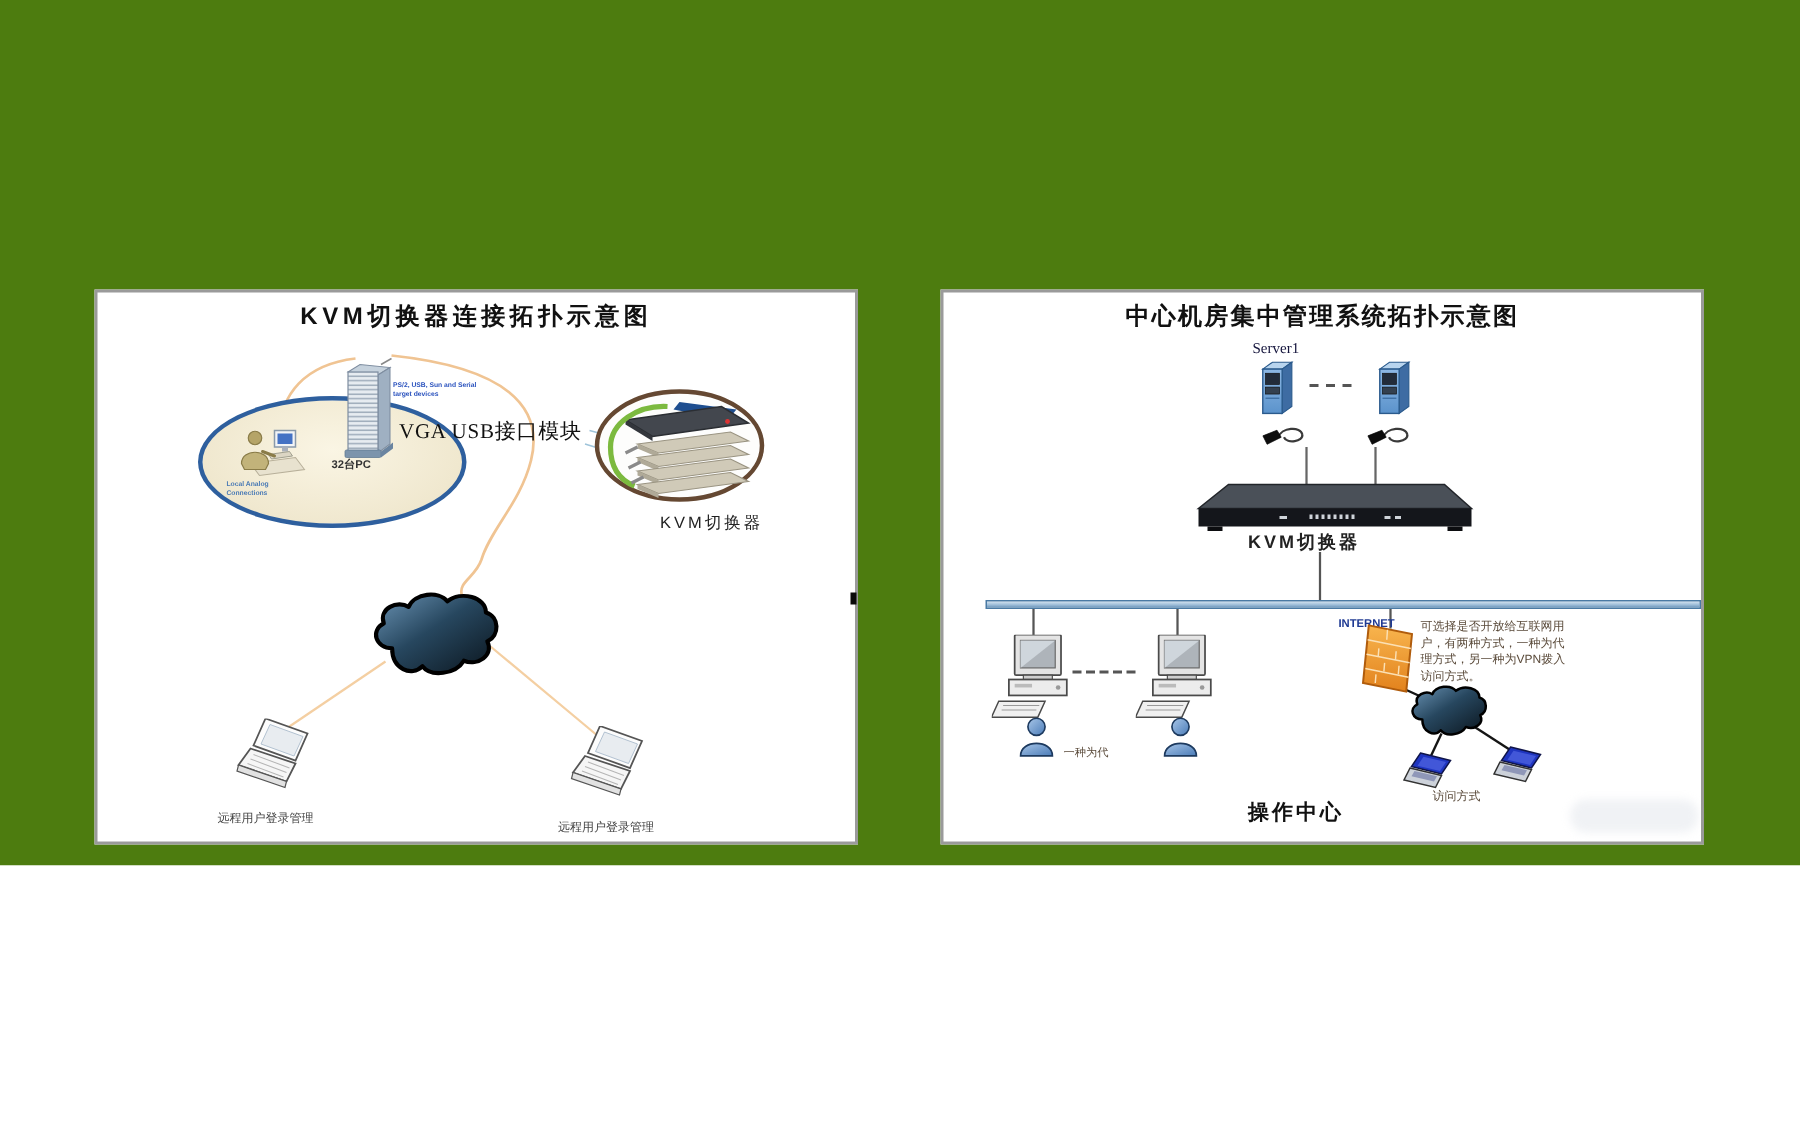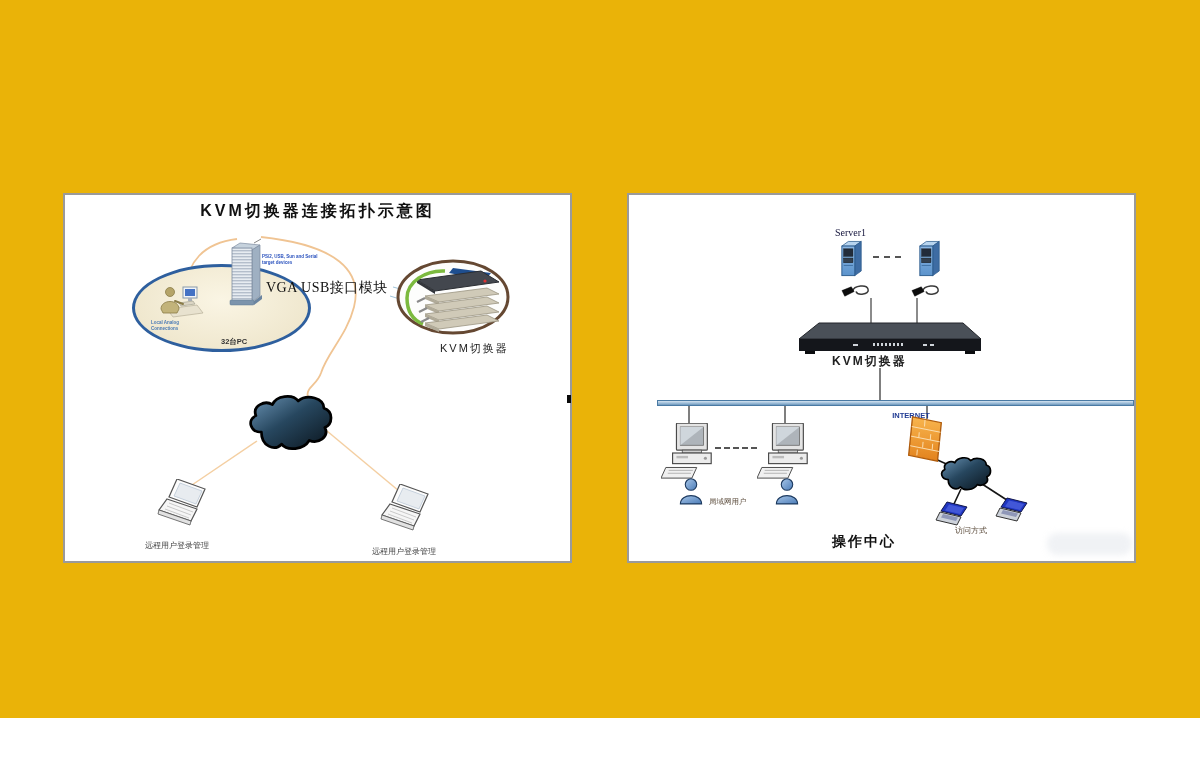--- a/index.html
+++ b/index.html
@@ -1,35 +1,35 @@
 <!DOCTYPE html>
 <html><head>
 <meta charset="utf-8">
 <style>
   html,body{margin:0;padding:0;background:#ffffff;}
-  .stage{position:relative;width:1200px;height:718px;background:#eab308;overflow:hidden;
+  .stage{position:relative;width:1200px;height:577px;background:#4d7c0f;overflow:hidden;
          font-family:"Liberation Sans", sans-serif;color:#222;}
   .panel{position:absolute;width:509px;height:370px;background:#ffffff;
          border:2px solid #9a9a9a;box-sizing:border-box;}
   .abs{position:absolute;}
   .panel-title{position:absolute;top:6px;left:0;width:100%;text-align:center;
                font-weight:bold;font-size:16px;color:#111;}
   .lt{letter-spacing:3px;}
   .rt{letter-spacing:1.5px;}
   .pre{white-space:pre-line;}
   .center{text-align:left;}
   .overlay{position:absolute;left:0;top:0;width:505px;height:366px;pointer-events:none;}
   
   .ellipse-local{left:67px;top:69px;width:173px;height:82px;border:3px solid #2e5f9e;
                  border-radius:50%;background:radial-gradient(ellipse at 50% 40%, #faf5e4 0%, #f0e8cf 70%, #e9dfc2 100%);}
   .local-label{left:86px;top:125px;width:56px;font-size:4.5px;line-height:5.5px;
                color:#4a7ab5;font-weight:bold;}
   .tower-note{left:197px;top:59px;width:64px;font-size:4.5px;line-height:5.5px;
               color:#2a52be;font-weight:bold;}
-  .tower-label{left:156px;top:110px;width:44px;font-size:7.5px;font-weight:bold;color:#333;margin-top:32px;}
+  .tower-label{left:156px;top:110px;width:44px;font-size:7.5px;font-weight:bold;color:#333;}
   .module-label{left:201px;top:84px;font-size:14px;letter-spacing:0.5px;color:#111;
                 font-family:"Liberation Serif", serif;}
   .kvm-stack-label{left:375px;top:146px;width:90px;font-size:11px;letter-spacing:2px;color:#222;}
   .remote-label{width:110px;font-size:8px;color:#444;}
   .border-tick{left:502px;top:200px;width:4px;height:8px;background:#0a0a0a;}
   
   .server-label{left:206px;top:32px;width:40px;font-size:10px;color:#14143c;
                 font-family:"Liberation Serif", serif;}
   .dash-line{border-top:2px dashed #555;height:0;}
   .kvm-switch-label{left:203px;top:158px;width:100px;font-size:12px;font-weight:bold;
@@ -188,20 +188,21 @@
     <svg class="abs" style="left:315px;top:289px" width="56" height="54">
       <use href="#sym-laptop-white" width="56" height="54"></use>
     </svg>
     <div class="abs center remote-label" style="left:80px;top:345px">远程用户登录管理</div>
     <div class="abs center remote-label" style="left:307px;top:351px">远程用户登录管理</div>
 
     <div class="abs border-tick"></div>
   </div>
 
   <div class="panel" style="left:627px;top:193px;">
+    <div class="panel-title rt">中心机房集中管理系统拓扑示意图</div>
 
     <svg class="overlay">
       <path d="M242,103 L242,128 M288,103 L288,128" stroke="#666" stroke-width="1.5" fill="none"></path>
       <path d="M251,173 L251,205" stroke="#555" stroke-width="1.5" fill="none"></path>
       <path d="M60,211 L60,231 M156,211 L156,231 M298,211 L298,224" stroke="#555" stroke-width="1.5" fill="none"></path>
       <path d="M302,262 L324,272" stroke="#151515" stroke-width="1.6" fill="none"></path>
       <path d="M332,294 L324,311" stroke="#151515" stroke-width="1.6" fill="none"></path>
       <path d="M350,287 L384,309" stroke="#151515" stroke-width="1.6" fill="none"></path>
     </svg>
 
@@ -250,34 +251,38 @@
     <svg class="abs" style="left:128px;top:228px" width="56" height="60">
       <use href="#sym-desktop" width="56" height="60"></use>
     </svg>
     <div class="abs dash-line" style="left:86px;top:252px;width:42px;"></div>
     <svg class="abs" style="left:50px;top:282px" width="24" height="28">
       <use href="#sym-person" width="24" height="28"></use>
     </svg>
     <svg class="abs" style="left:146px;top:282px" width="24" height="28">
       <use href="#sym-person" width="24" height="28"></use>
     </svg>
-    <div class="abs center lan-users-label">局域网用户</div>
+    <div class="abs center lan-users-label">一种为代</div>
 
     <div class="abs internet-label">INTERNET</div>
     <svg class="abs" style="left:276px;top:220px" width="40" height="48" viewBox="0 0 40 50">
       <defs>
         <linearGradient id="fwGrad" x1="0" y1="0" x2="0" y2="1">
           <stop offset="0" stop-color="#f8b54e"></stop>
             <stop offset="1" stop-color="#e2821d"></stop>
         </linearGradient>
       </defs>
       <polygon points="7,2 37,8 33,48 3,42" fill="url(#fwGrad)" stroke="#b05c0c" stroke-width="1.4"></polygon>
       <path d="M6.2,12 L36.2,18 M5.4,22 L35.4,28 M4.6,32 L34.6,38" stroke="#fbe0b4" stroke-width="1" fill="none"></path>
       <path d="M20,5 L19.5,12 M14,18 L13.5,24 M26,20 L25.5,26 M18,28 L17.5,34 M28,30 L27.5,36 M12,36 L11.5,42" stroke="#fbe0b4" stroke-width="1" fill="none"></path>
     </svg>
+    <div class="abs center pre access-note">可选择是否开放给互联网用
+户，有两种方式，一种为代
+理方式，另一种为VPN拨入
+访问方式。</div>
 
     <svg class="abs" style="left:308px;top:258px" width="56" height="42">
       <use href="#sym-cloud" width="56" height="42"></use>
     </svg>
 
     <svg class="abs" style="left:306px;top:306px" width="36" height="28">
       <use href="#sym-laptop-blue" width="36" height="28"></use>
     </svg>
     <svg class="abs" style="left:366px;top:302px" width="36" height="28">
       <use href="#sym-laptop-blue" width="36" height="28"></use>

